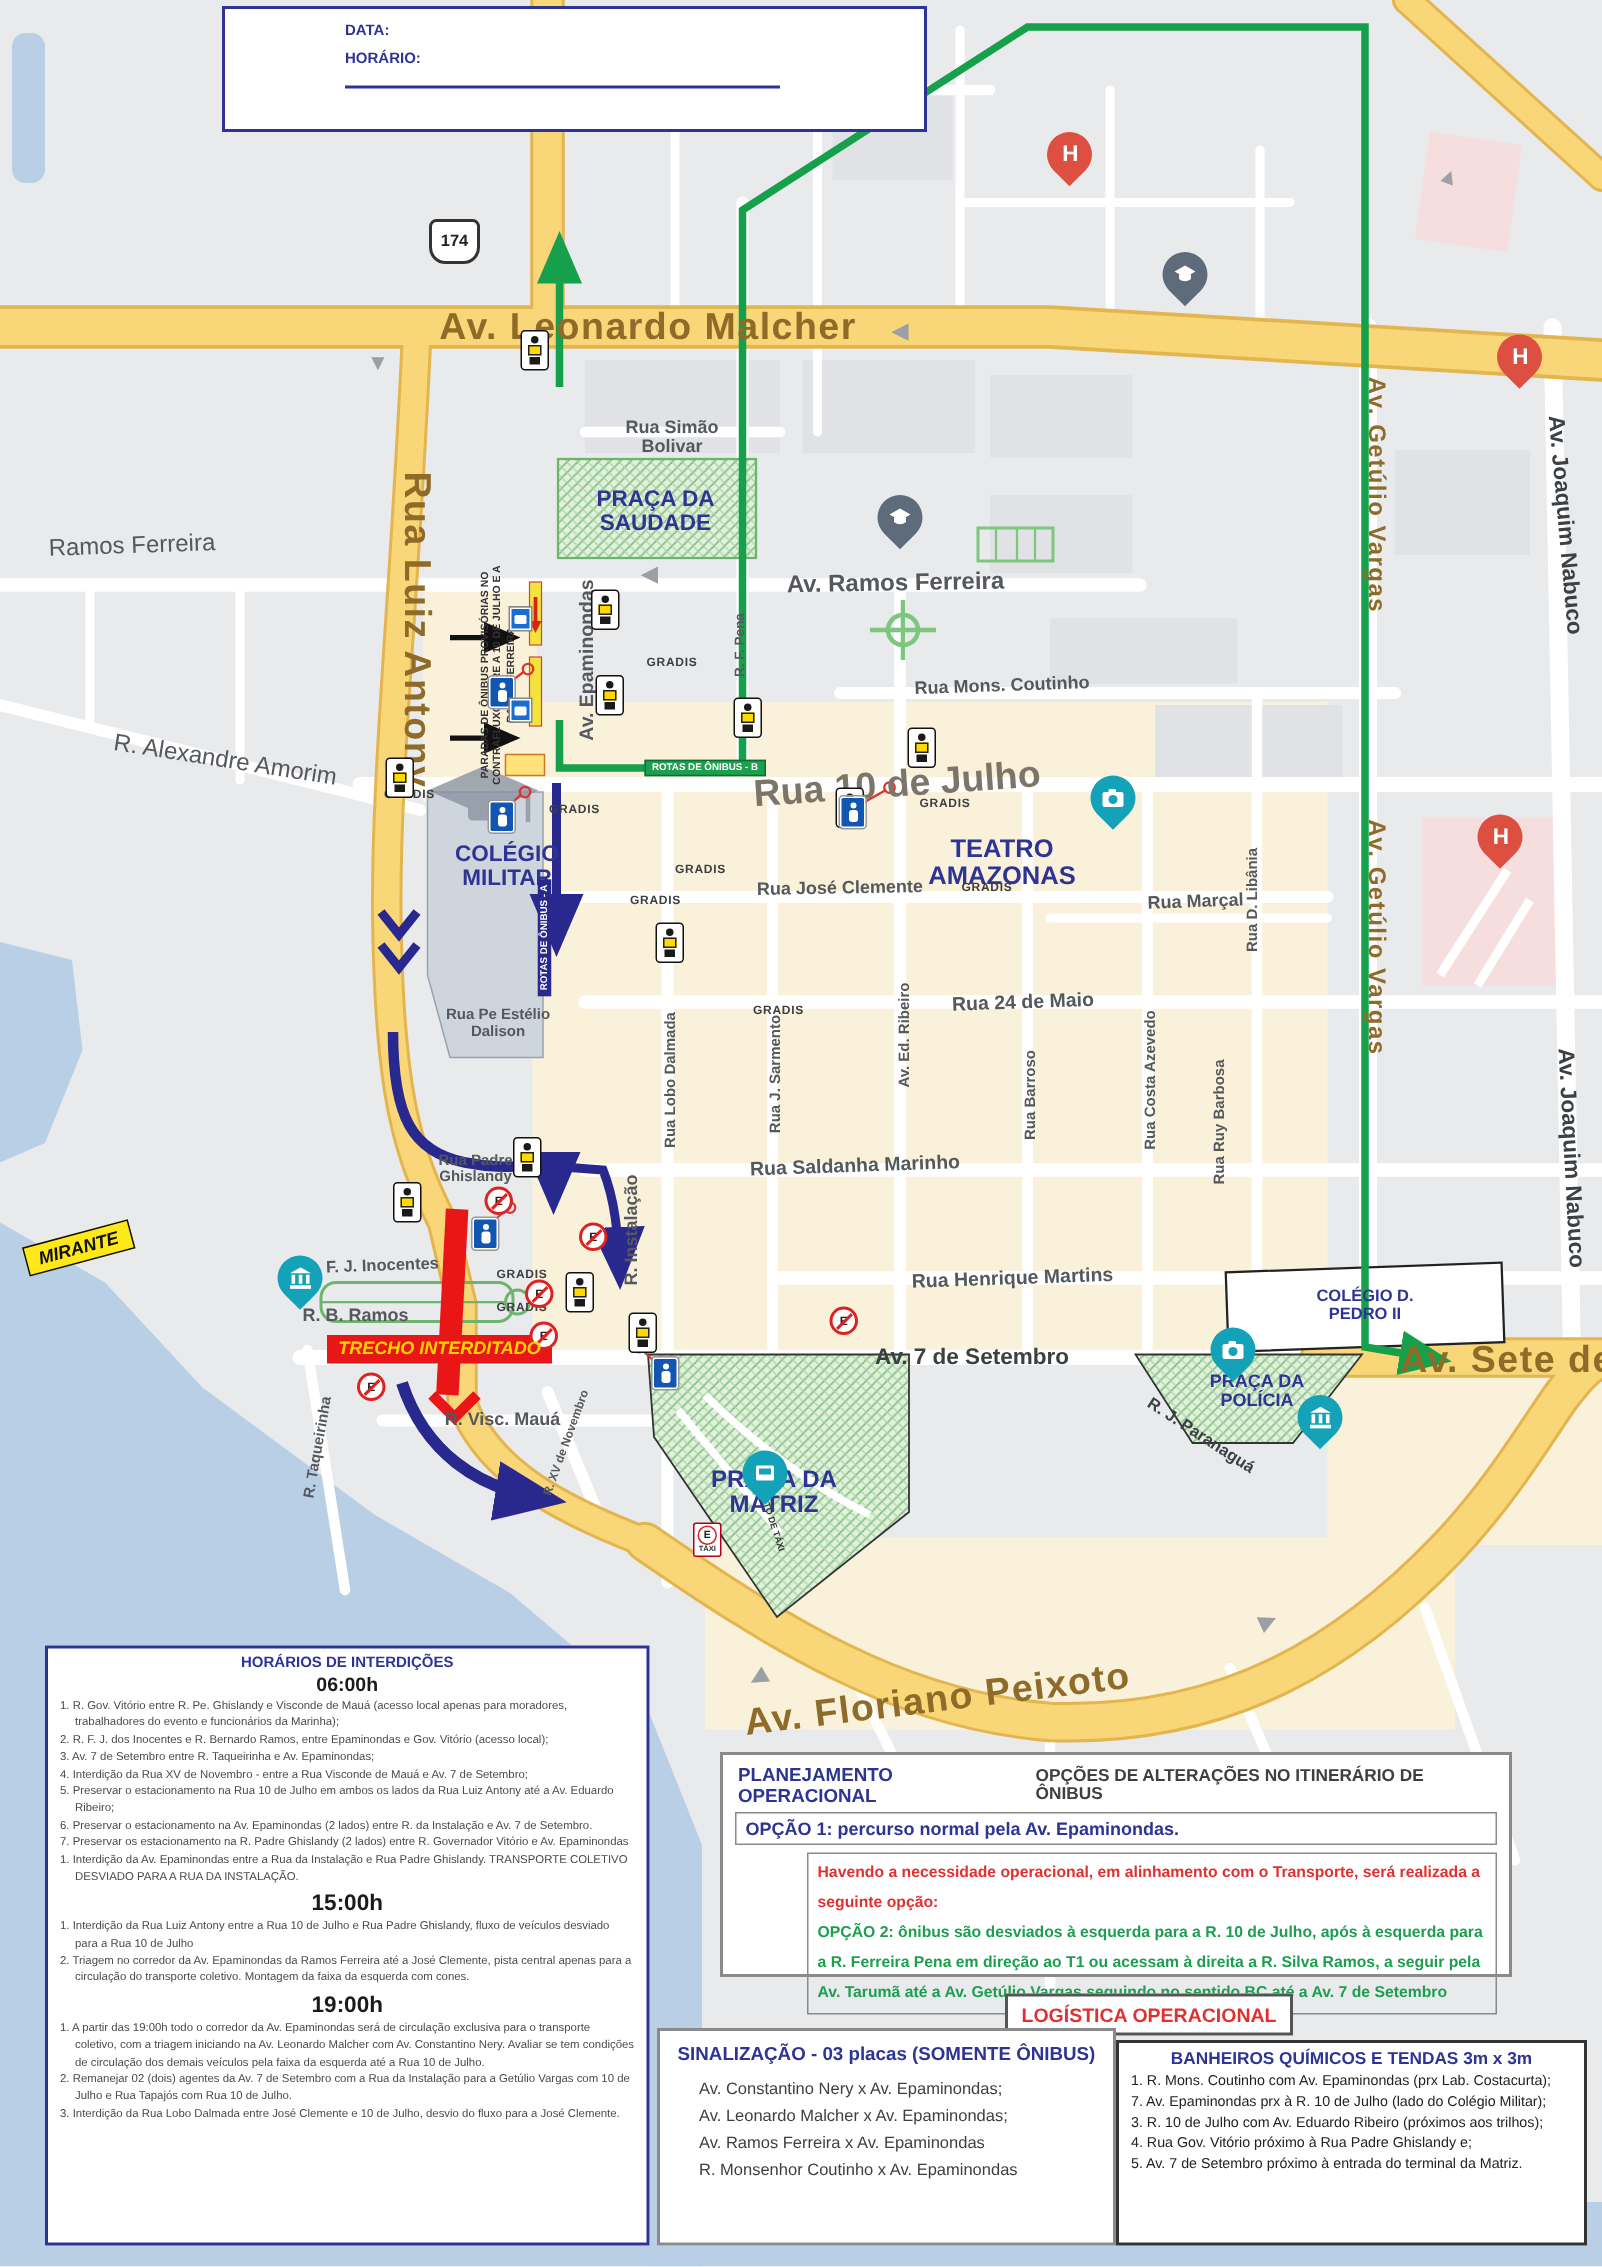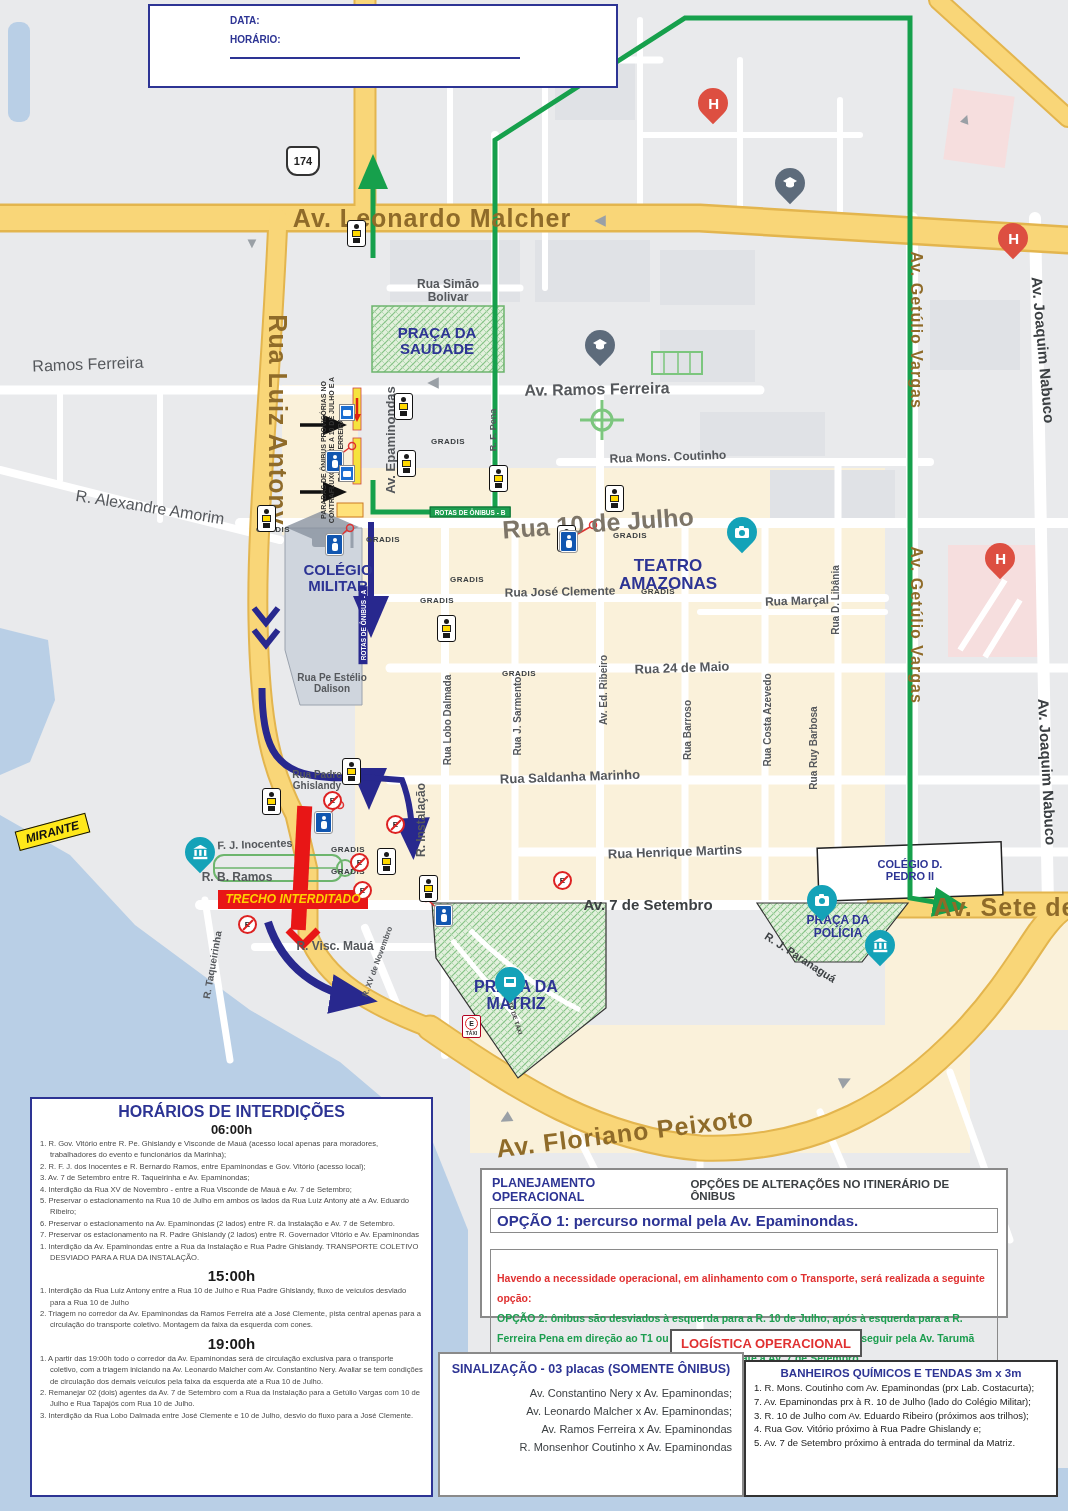--- a/index.html
+++ b/index.html
@@ -24,41 +24,41 @@
   .vnote{font-size:7px;font-weight:bold;color:#333;line-height:1.2;}
 
   
   .box{position:absolute;background:#fff;z-index:10;box-sizing:border-box;}
   #titlebox{left:148px;top:4px;width:470px;height:84px;border:2px solid #2d3494;padding:6px 10px 0 80px;}
   #titlebox .t{color:#2d3494;font-weight:bold;font-size:21px;letter-spacing:.3px;}
   #titlebox .f{color:#2d3494;font-weight:bold;font-size:10px;margin-top:3px;}
   #titlebox .line{width:290px;border-bottom:2px solid #2d3494;margin-top:12px;}
 
   #horarios{left:30px;top:1097px;width:403px;height:400px;border:2px solid #2d3494;padding:4px 8px;}
-  #horarios .ht{color:#2d3494;font-weight:bold;font-size:16px;text-align:center;}
+  #horarios .ht{color:#2d3494;font-weight:bold;font-size:10px;text-align:center;}
   .h-time{font-weight:bold;font-size:13px;color:#1a1a1a;text-align:center;margin:1px 0;}
   .h-items{margin:0;padding:0;list-style:none;}
   .h-items li{font-size:7.6px;color:#4a4a4a;line-height:1.5;padding-left:10px;text-indent:-10px;}
 
   #planej{left:480px;top:1168px;width:528px;height:150px;border:2px solid #8a8a8a;padding:4px 8px;}
   #planej .hdr{display:flex;justify-content:space-between;align-items:center;margin:2px 2px 4px 2px;}
   #planej .hl{color:#2d3494;font-weight:bold;font-size:12.5px;}
   #planej .hr{color:#3c4043;font-weight:bold;font-size:11.5px;}
-  #planej .opt1{border:1px solid #8a8a8a;padding:3px 6px;color:#2d3494;font-weight:bold;font-size:15px;margin-bottom:16px;}
-  #planej .opt2{border:1px solid #8a8a8a;padding:19px 6px;}
+  #planej .opt1{border:1px solid #8a8a8a;padding:3px 6px;color:#2d3494;font-weight:bold;font-size:12px;margin-bottom:5px;}
+  #planej .opt2{border:1px solid #8a8a8a;padding:3px 6px;margin-left:48px;}
   #planej .warn{color:#e03131;font-weight:bold;font-size:10.5px;line-height:1.9;}
   #planej .green{color:#1d9e50;font-weight:bold;font-size:10.5px;line-height:1.9;}
 
   #logistica{left:670px;top:1329px;width:192px;height:28px;border:2px solid #555;
              display:flex;align-items:center;justify-content:center;}
   #logistica .lt{color:#e03131;font-weight:bold;font-size:13px;}
 
   #sinal{left:438px;top:1352px;width:306px;height:145px;border:2px solid #8a8a8a;padding:8px 10px 0 26px;}
   #sinal .st1{color:#2d3494;font-weight:bold;font-size:12.5px;text-align:center;margin-bottom:8px;margin-left:-16px;}
-  #sinal ul{margin:0;padding:0;list-style:none;text-align:right;}
+  #sinal ul{margin:0;padding:0;list-style:none;}
   #sinal li{font-size:11px;color:#3c4043;line-height:1.65;}
 
   #banheiros{left:744px;top:1360px;width:314px;height:137px;border:2px solid #333;padding:5px 8px;}
   #banheiros .bt{color:#2d3494;font-weight:bold;font-size:11.5px;text-align:center;margin-bottom:2px;}
   #banheiros ul{margin:0;padding:0;list-style:none;}
   #banheiros li{font-size:9.5px;color:#222;line-height:1.45;}
 
   
   .pin{position:absolute;width:30px;height:30px;border-radius:50% 50% 50% 0;
        transform:rotate(-45deg);z-index:7;display:flex;align-items:center;justify-content:center;}

